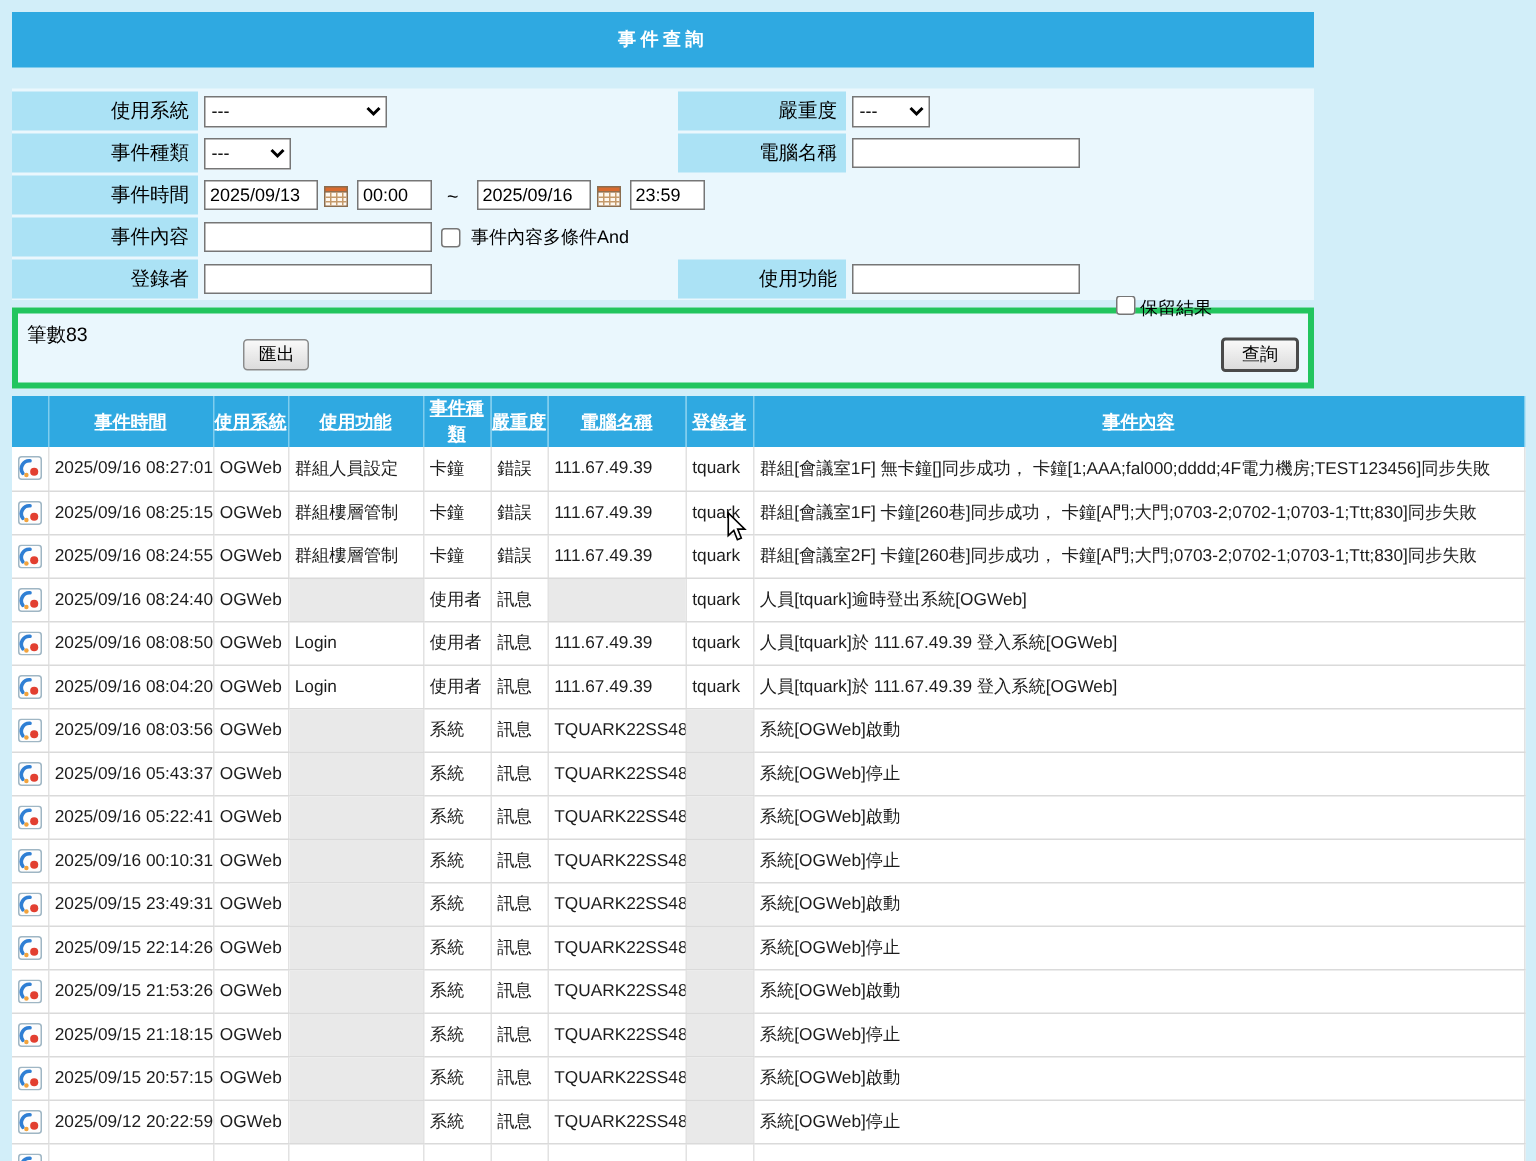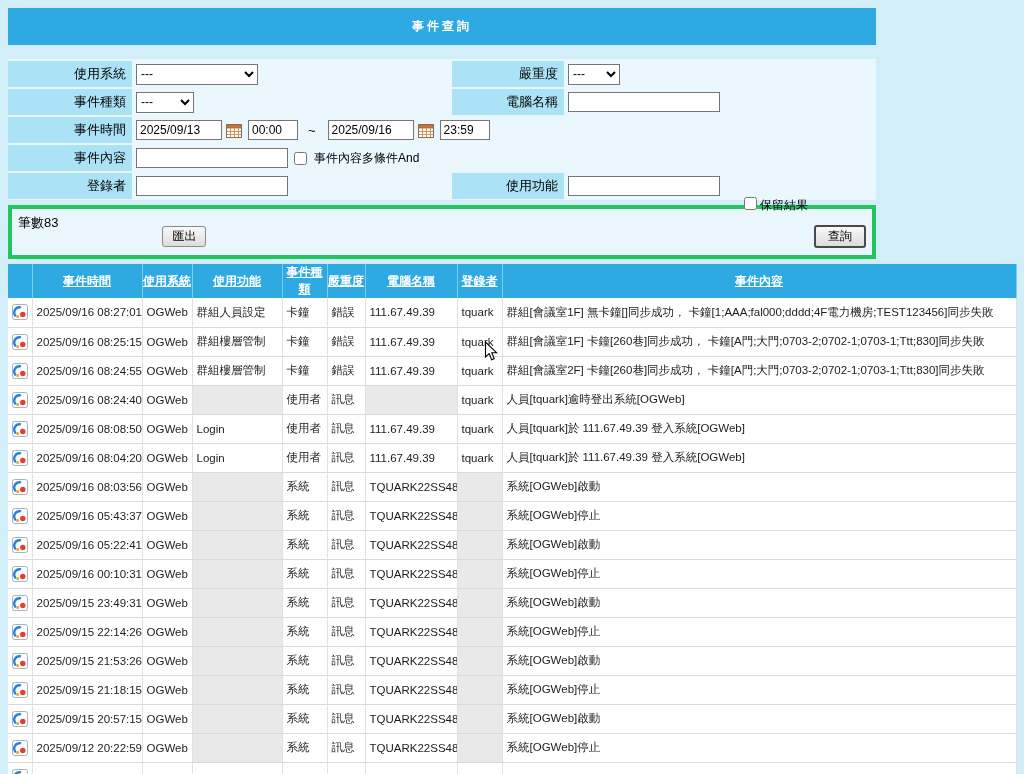--- a/index.html
+++ b/index.html
@@ -42,21 +42,21 @@
     font-size:12px; font-family:inherit; padding:0 3px;
   }
   select.fsel {
     height:21px; border:1px solid #767676; background:#fff;
     font-size:12px; font-family:inherit;
   }
   .sel-system { width:122px; }
   .sel-severity { width:52px; }
   .sel-kind { width:58px; }
   .inp-std { width:152px; }
-  .inp-date { width:86px; }
+  .inp-date { width:76px; }
   .inp-time { width:50px; }
   .calbtn { width:18px; height:16px; padding:0; border:none; background:transparent; cursor:pointer; display:flex; align-items:center; }
   .tilde { margin:0 8px 0 6px; font-size:13px; }
   .cb { width:13px; height:13px; margin:0 3px 0 2px; vertical-align:middle; }
   .cb-label { font-size:12px; }
 
   
   .resultbox {
     position:absolute; left:8px; top:205px; width:868px; height:54px;
     border:4px solid #22c55e; background: var(--panel, #eaf7fd);

